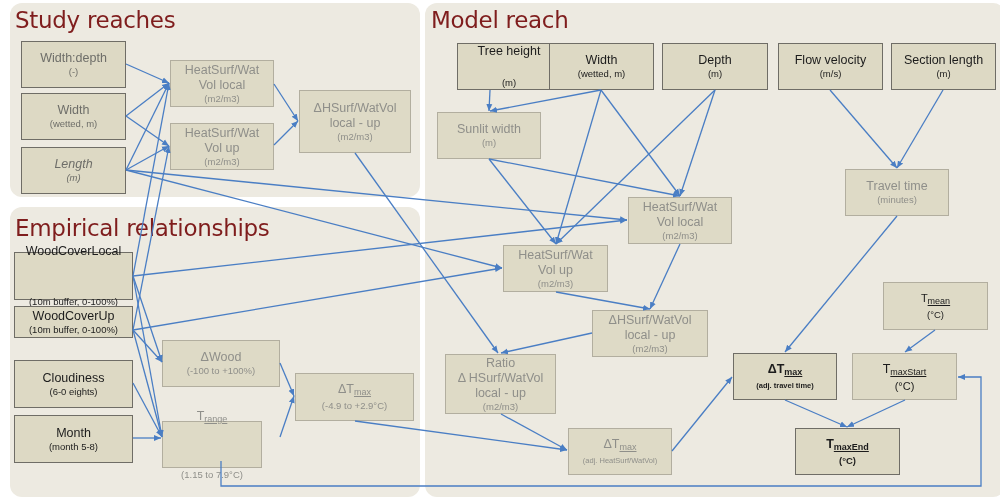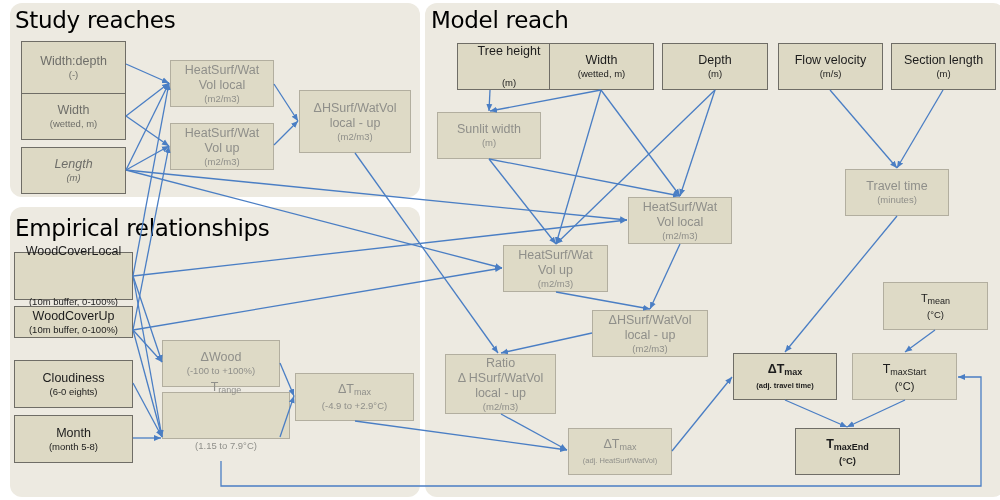--- a/index.html
+++ b/index.html
@@ -1,46 +1,46 @@
 <!DOCTYPE html>
 <html><head>
 <meta charset="utf-8">
 <style>
   html, body { margin:0; padding:0; }
   body { width:1000px; height:500px; position:relative; background:#ffffff; overflow:hidden;
          font-family:"Liberation Sans", sans-serif; }
   .panel { position:absolute; background:#edeae1; border-radius:12px; }
-  .panel-title { position:absolute; font-size:23px; color:#000000; font-family:"DejaVu Sans", sans-serif; letter-spacing:-0.3px; }
+  .panel-title { position:absolute; font-size:23px; color:#7f1d1d; font-family:"DejaVu Sans", sans-serif; letter-spacing:-0.3px; }
   .box { position:absolute; background:#ddd9c4; border:1px solid #8c8a80; box-sizing:border-box;
          display:flex; flex-direction:column; align-items:center; justify-content:center; text-align:center; }
   .box.input { border-color:#6f6d66; }
   .box.derived { background:#dedac6; border-color:#b2ae9f; }
   .t { font-size:12.5px; line-height:15px; color:#1c1c1c; }
   .s { font-size:9.5px; line-height:12px; color:#1c1c1c; }
   .gray .t, .gray .s { color:#8f8f8a; }
   .mid .t, .mid .s { color:#6e6e69; }
   .bold .t { font-weight:bold; }
   .bold .s { font-weight:bold; }
-  sub { font-size:9px; vertical-align:-2px; }
+  sub { font-size:9px; vertical-align:-2px;text-decoration:underline; }
   svg#arrows { position:absolute; left:0; top:0; width:1000px; height:500px; pointer-events:none; }
 </style>
 </head>
 <body>
 
 <div class="panel" style="left:10px;top:3px;width:410px;height:194px;">
   <div class="panel-title" style="left:5px;top:4px;">Study reaches</div>
 </div>
 <div class="panel" style="left:10px;top:207px;width:410px;height:290px;">
   <div class="panel-title" style="left:5px;top:8px;">Empirical relationships</div>
 </div>
 <div class="panel" style="left:425px;top:3px;width:580px;height:494px;">
   <div class="panel-title" style="left:6px;top:4px;">Model reach</div>
 </div>
 
-<div class="box input mid" style="left:21px;top:41px;width:105px;height:53px;">
+<div class="box input mid" style="left:21px;top:41px;width:105px;height:47px;">
   <div class="t">Width:depth</div>
   <div class="s">(-)</div>
 </div>
 <div class="box input mid" style="left:21px;top:93px;width:105px;height:47px;">
   <div class="t">Width</div>
   <div class="s">(wetted, m)</div>
 </div>
 <div class="box input mid" style="left:21px;top:147px;width:105px;height:47px;font-style:italic;">
   <div class="t">Length</div>
   <div class="s">(m)</div>
@@ -74,21 +74,21 @@
   <div class="s">(6-0 eights)</div>
 </div>
 <div class="box input" style="left:14px;top:415px;width:119px;height:48px;">
   <div class="t">Month</div>
   <div class="s">(month 5-8)</div>
 </div>
 <div class="box derived gray" style="left:162px;top:340px;width:118px;height:47px;">
   <div class="t">ΔWood</div>
   <div class="s">(-100 to +100%)</div>
 </div>
-<div class="box derived gray" style="left:162px;top:392px;width:128px;height:47px;gap:42px;">
+<div class="box derived gray" style="left:162px;top:421px;width:100px;height:47px;gap:42px;">
   <div class="t"><span>T</span><sub>range</sub></div>
   <div class="s">(1.15 to 7.9°C)</div>
 </div>
 <div class="box derived gray" style="left:295px;top:373px;width:119px;height:48px;">
   <div class="t"><span>ΔT</span><sub>max</sub></div>
   <div class="s">(-4.9 to +2.9°C)</div>
 </div>
 
 <div class="box input" style="left:457px;top:43px;width:104px;height:47px;justify-content:space-between;">
   <div class="t">Tree height</div>

